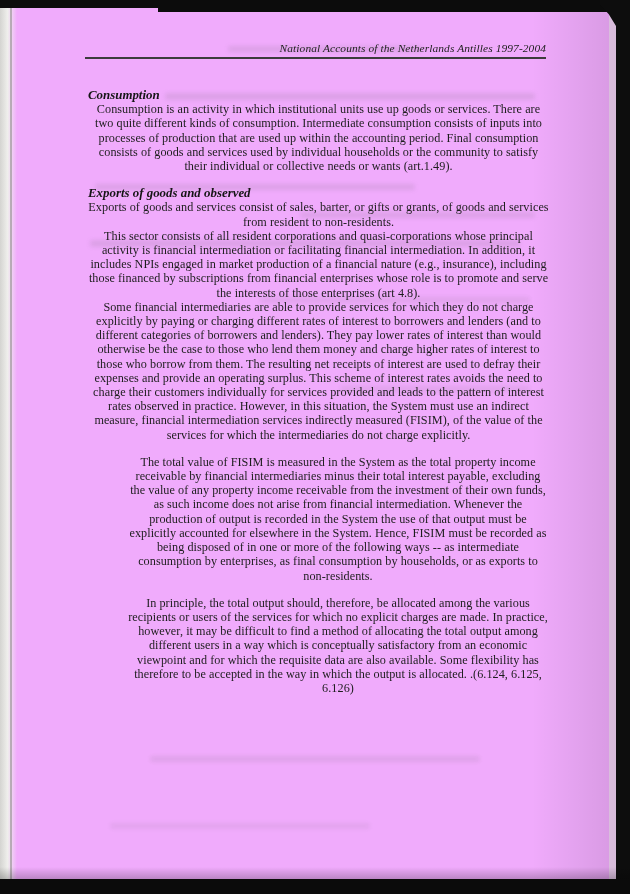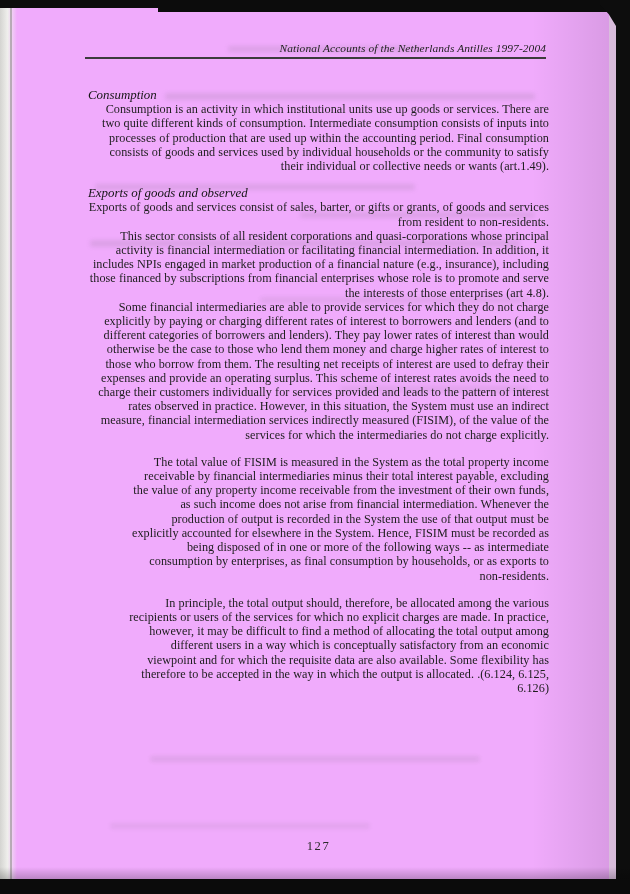--- a/index.html
+++ b/index.html
@@ -53,28 +53,28 @@
   .header-rule {
     position: absolute; left: 85px; top: 57px; width: 461px; height: 2px;
     background: #3c3c3c;
   }
 
   
   .content {
     position: absolute; left: 88px; top: 88px; width: 461px;
   }
   .section-heading {
-    font-weight: normal; font-style: italic;
+    font-weight: bold; font-style: italic;
     font-size: 12.9px; line-height: 14.2px;
     margin: 13px 0 0 0; color: #151515;
   }
   .section-heading.first { margin-top: 0; }
   .para {
     font-size: 12.2px; line-height: 14.2px;
-    margin: 0; text-align: right; color: #1d1d1d;
+    margin: 0; text-align: center; color: #1d1d1d;
     letter-spacing: 0.05px;
   }
   .para.gap-above { margin-top: 13px; margin-left: 39px; }
 
   .page-number {
     position: absolute; left: 88px; top: 839px; width: 461px;
     text-align: center; font-size: 12.6px; letter-spacing: 1.5px; color: #2a2a2a;
   }
 </style>
 </head>
@@ -115,15 +115,14 @@
     <p class="para">Exports of goods and services consist of sales, barter, or gifts or grants, of goods and services from resident to non-residents.</p>
 
     <p class="para">This sector consists of all resident corporations and quasi-corporations whose principal activity is financial intermediation or facilitating financial intermediation. In addition, it includes NPIs engaged in market production of a financial nature (e.g., insurance), including those financed by subscriptions from financial enterprises whose role is to promote and serve the interests of those enterprises (art 4.8).</p>
 
     <p class="para">Some financial intermediaries are able to provide services for which they do not charge explicitly by paying or charging different rates of interest to borrowers and lenders (and to different categories of borrowers and lenders). They pay lower rates of interest than would otherwise be the case to those who lend them money and charge higher rates of interest to those who borrow from them. The resulting net receipts of interest are used to defray their expenses and provide an operating surplus. This scheme of interest rates avoids the need to charge their customers individually for services provided and leads to the pattern of interest rates observed in practice. However, in this situation, the System must use an indirect measure, financial intermediation services indirectly measured (FISIM), of the value of the services for which the intermediaries do not charge explicitly.</p>
     <p class="para gap-above">The total value of FISIM is measured in the System as the total property income receivable by financial intermediaries minus their total interest payable, excluding the value of any property income receivable from the investment of their own funds, as such income does not arise from financial intermediation. Whenever the production of output is recorded in the System the use of that output must be explicitly accounted for elsewhere in the System. Hence, FISIM must be recorded as being disposed of in one or more of the following ways -- as intermediate consumption by enterprises, as final consumption by households, or as exports to non-residents.</p>
     <p class="para gap-above">In principle, the total output should, therefore, be allocated among the various recipients or users of the services for which no explicit charges are made. In practice, however, it may be difficult to find a method of allocating the total output among different users in a way which is conceptually satisfactory from an economic viewpoint and for which the requisite data are also available. Some flexibility has therefore to be accepted in the way in which the output is allocated. .(6.124, 6.125, 6.126)</p>
 
   </div>
 
-  <div class="page-number">127</div>
 
 </div>
 
 </body></html>

